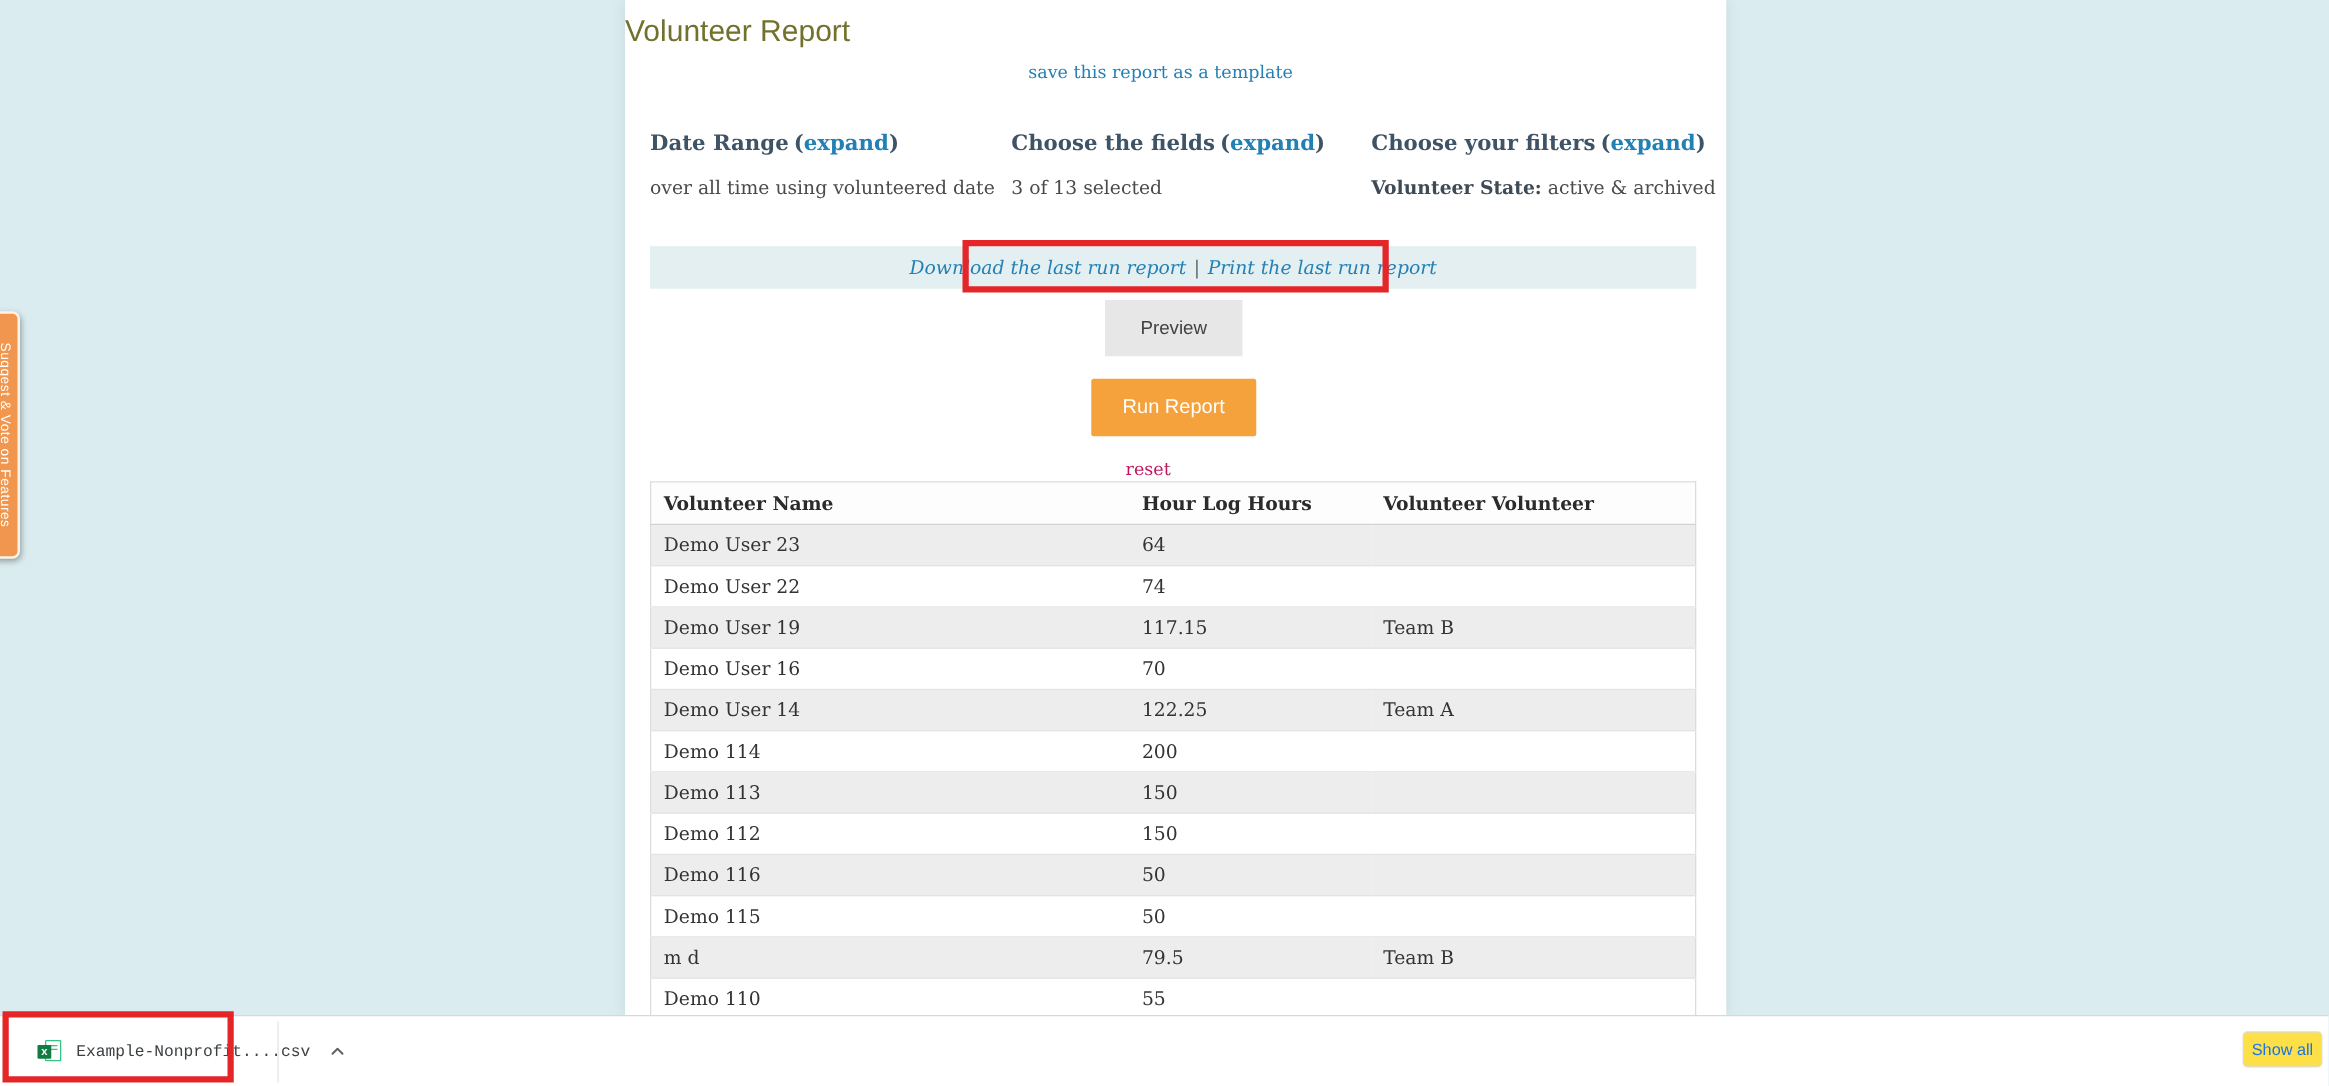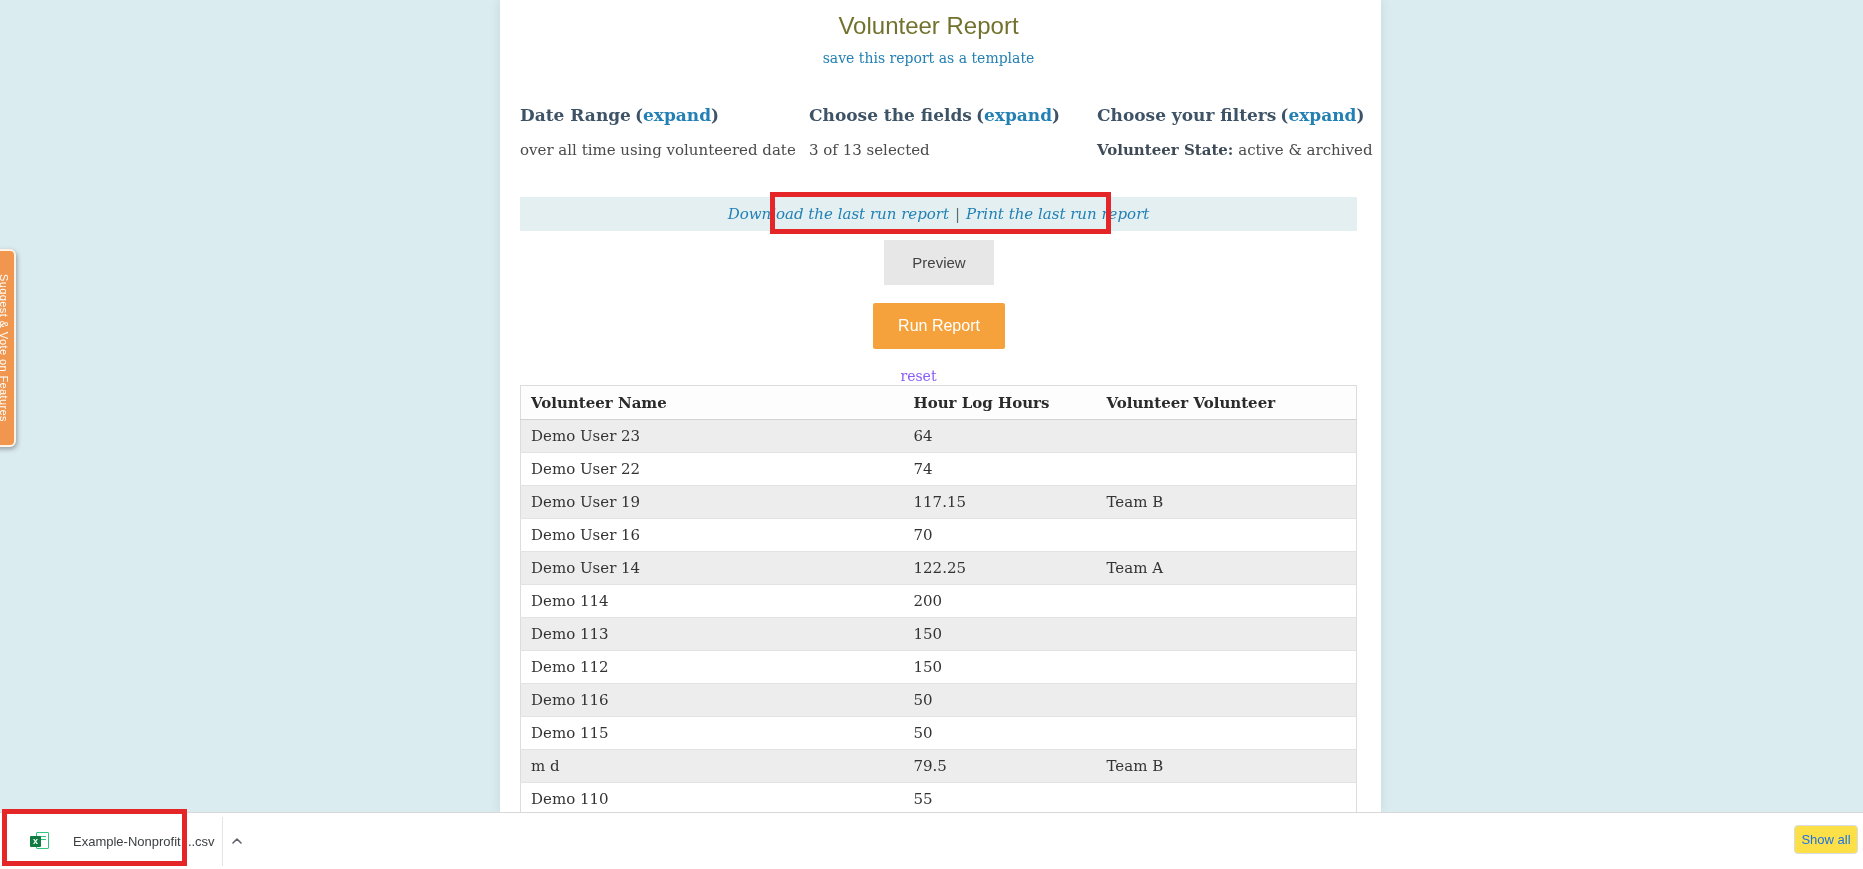--- a/index.html
+++ b/index.html
@@ -25,21 +25,21 @@
     font-size:11px; color:#ffffff; letter-spacing:.4px; white-space:nowrap;
   }
 
   
   .panel {
     position:absolute; left:500px; top:0; width:881px; height:812px;
     background:#ffffff; box-shadow:0 0 10px rgba(40,80,90,.12);
     overflow:hidden;
   }
   .title {
-    position:absolute; left:0; right:24px; top:12px; text-align:center;
+    position:absolute; left:0; right:24px; top:12px; 
     font-family:"Liberation Sans","DejaVu Sans",sans-serif;
     font-weight:300; font-size:24px; color:#72722e;
   }
   .save-link {
     position:absolute; left:0; right:24px; top:50px; text-align:center;
     font-size:14px; color:#2380b4; text-decoration:none; cursor:pointer; display:block;
   }
 
   
   .col { position:absolute; top:105px; }
@@ -69,21 +69,21 @@
     background:#e7e7e7; border:none; font-family:"Liberation Sans","DejaVu Sans",sans-serif;
     font-size:15px; color:#424242; cursor:pointer;
   }
   .run-btn {
     position:absolute; left:373px; top:303px; width:132px; height:46px;
     background:#f6a23c; border:none; font-family:"Liberation Sans","DejaVu Sans",sans-serif;
     font-size:16px; color:#ffffff; cursor:pointer; border-radius:2px;
   }
   .reset-link {
     position:absolute; left:0; right:44px; top:368px; display:block; text-align:center;
-    font-size:14px; color:#8b5cf6; text-decoration:none; cursor:pointer;
+    font-size:14px; color:#be185d; text-decoration:none; cursor:pointer;
   }
 
   
   table.report {
     position:absolute; left:20px; top:385px; width:837px;
     border-collapse:collapse; table-layout:fixed;
     border:1px solid #dcdcdc; font-size:15px; color:#333;
   }
   table.report th:nth-child(1), table.report td:nth-child(1) { width:383px; }
   table.report th:nth-child(2), table.report td:nth-child(2) { width:193px; }
@@ -115,22 +115,22 @@
   .xl-sheet:before {
     content:""; position:absolute; left:2px; top:3px; right:2px; height:2px;
     border-top:1px solid #33c481; border-bottom:1px solid #33c481;
   }
   .xl-box {
     position:absolute; left:0; top:4px; width:11px; height:11px;
     background:#107c41; color:#fff; font-family:"Liberation Sans",sans-serif;
     font-size:9px; font-weight:bold; line-height:11px; text-align:center; border-radius:1px;
   }
   .dl-name {
-    font-family:Liberation Sans, sans-serif;
-    font-size:13px; color:#3c4043; margin-left:24px;
+    font-family:Liberation Mono, monospace;
+    font-size:13px; color:#3c4043; margin-left:12px;
   }
   .dl-chevron { margin-left:16px; display:inline-flex; cursor:pointer; }
   .dl-divider { position:absolute; left:222px; top:4px; width:1px; height:49px; background:#e4e4e4; }
   .show-all {
     position:absolute; right:5px; top:12px; width:64px; height:29px;
     background:#fde047; border:1px solid #dadce0; border-radius:4px;
     font-family:"Liberation Sans","DejaVu Sans",sans-serif;
     font-size:13px; color:#1a73e8; cursor:pointer;
   }
 </style>

